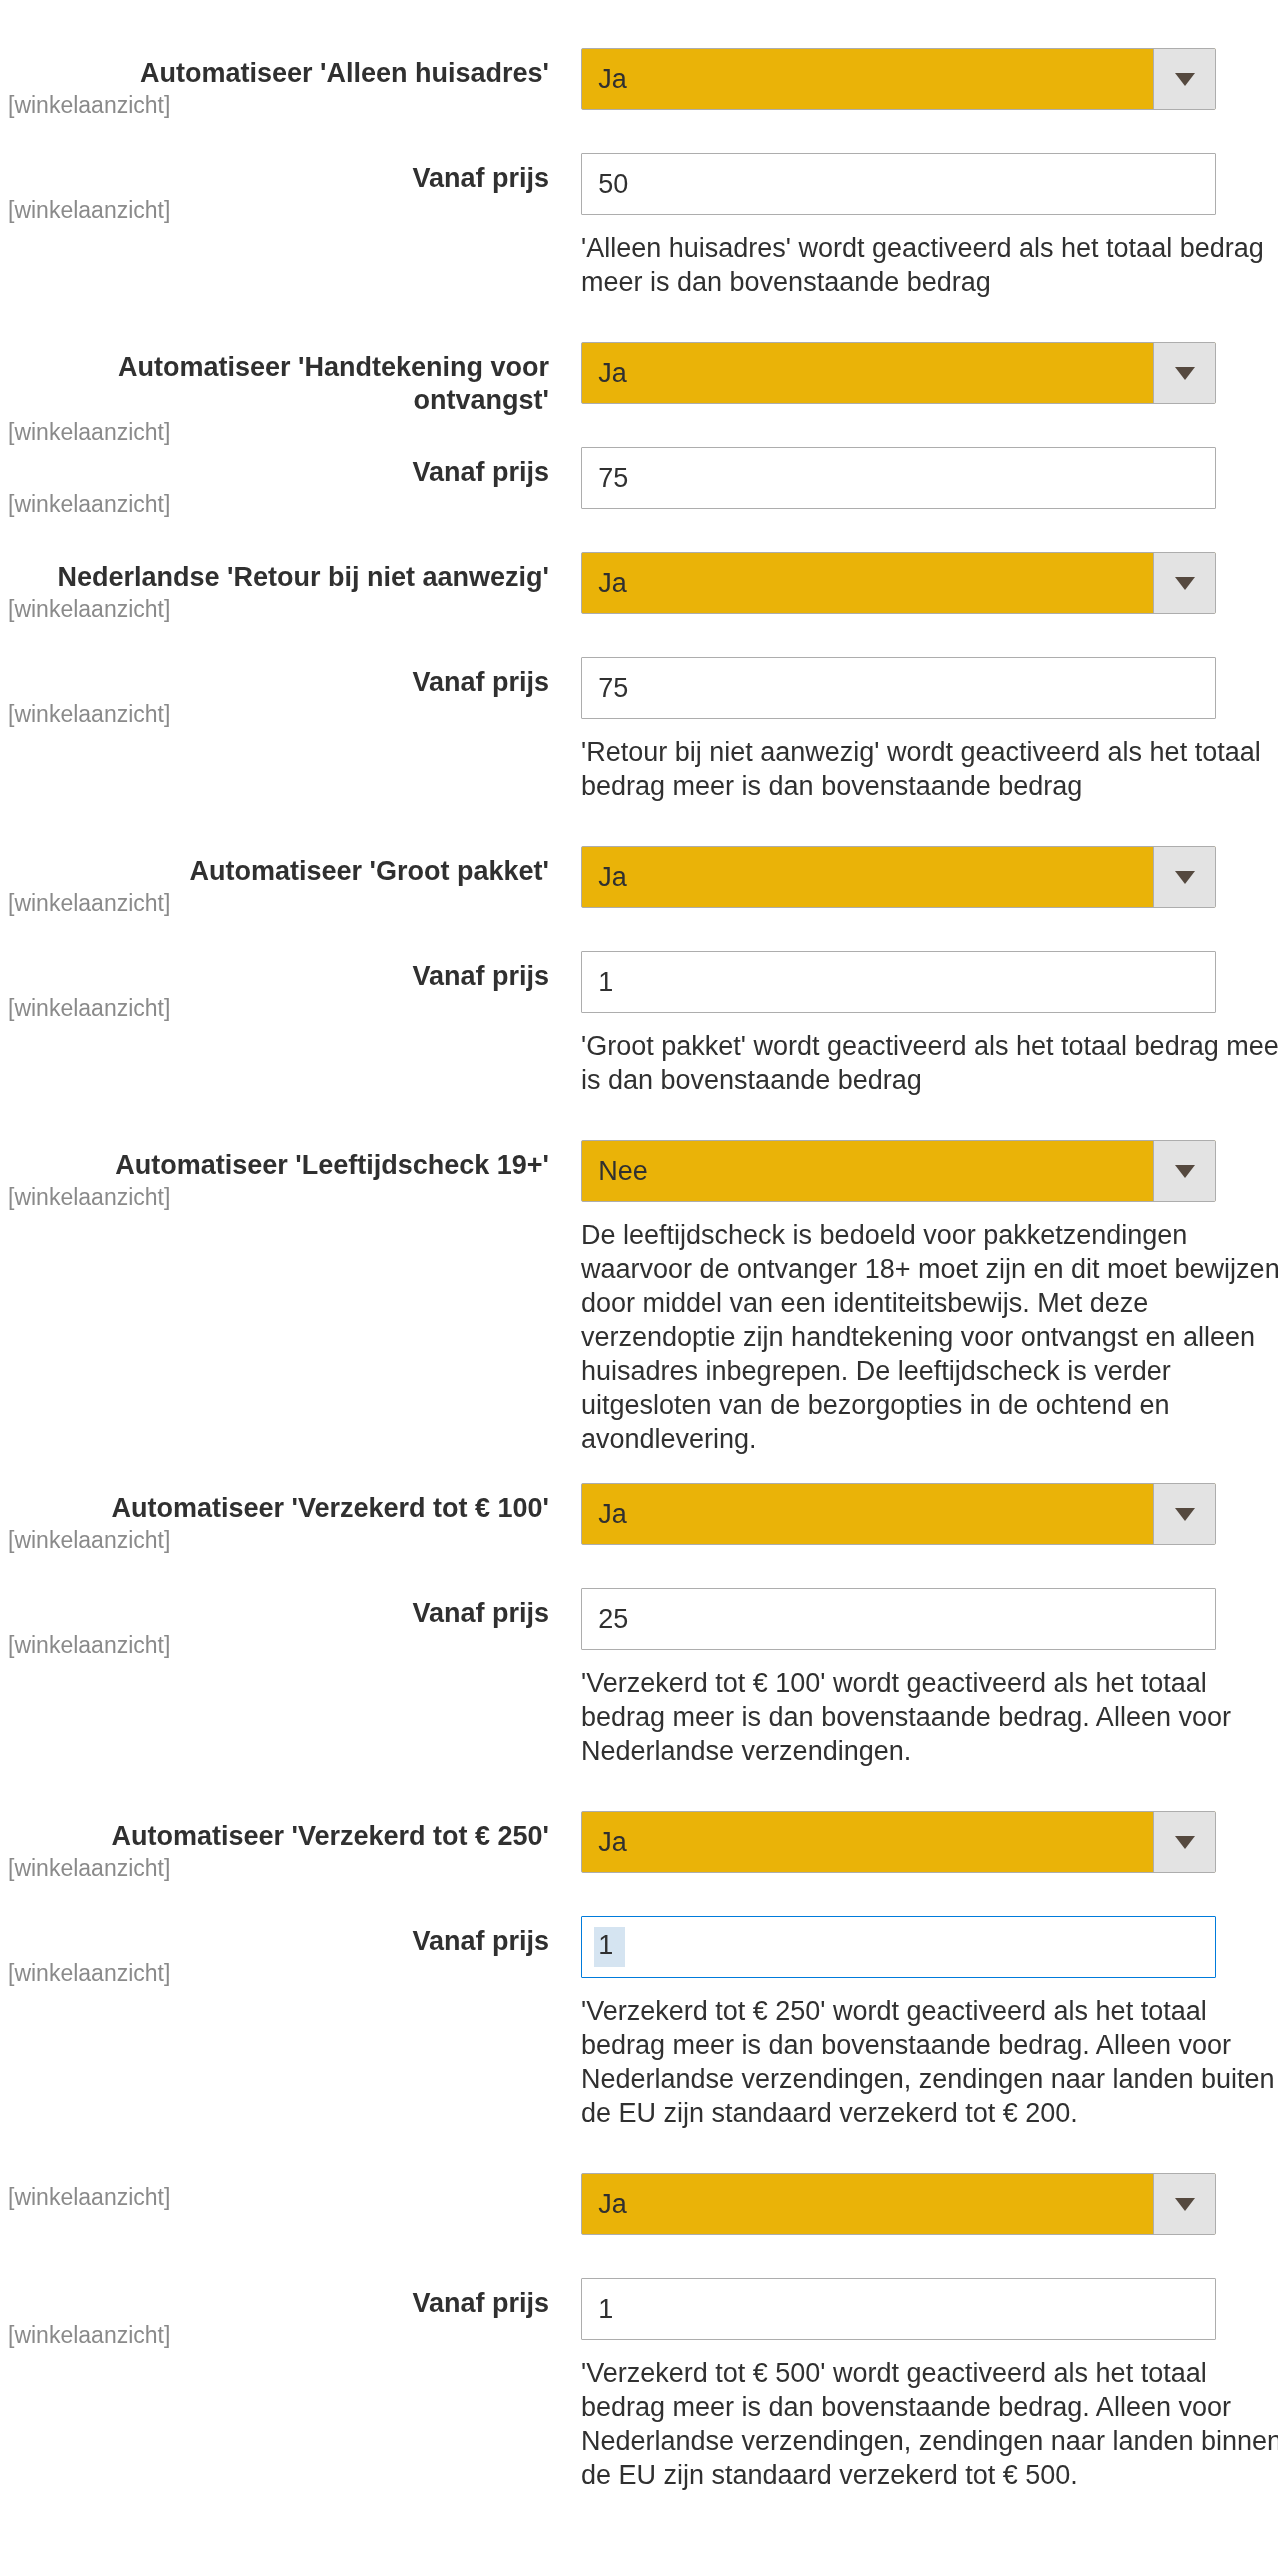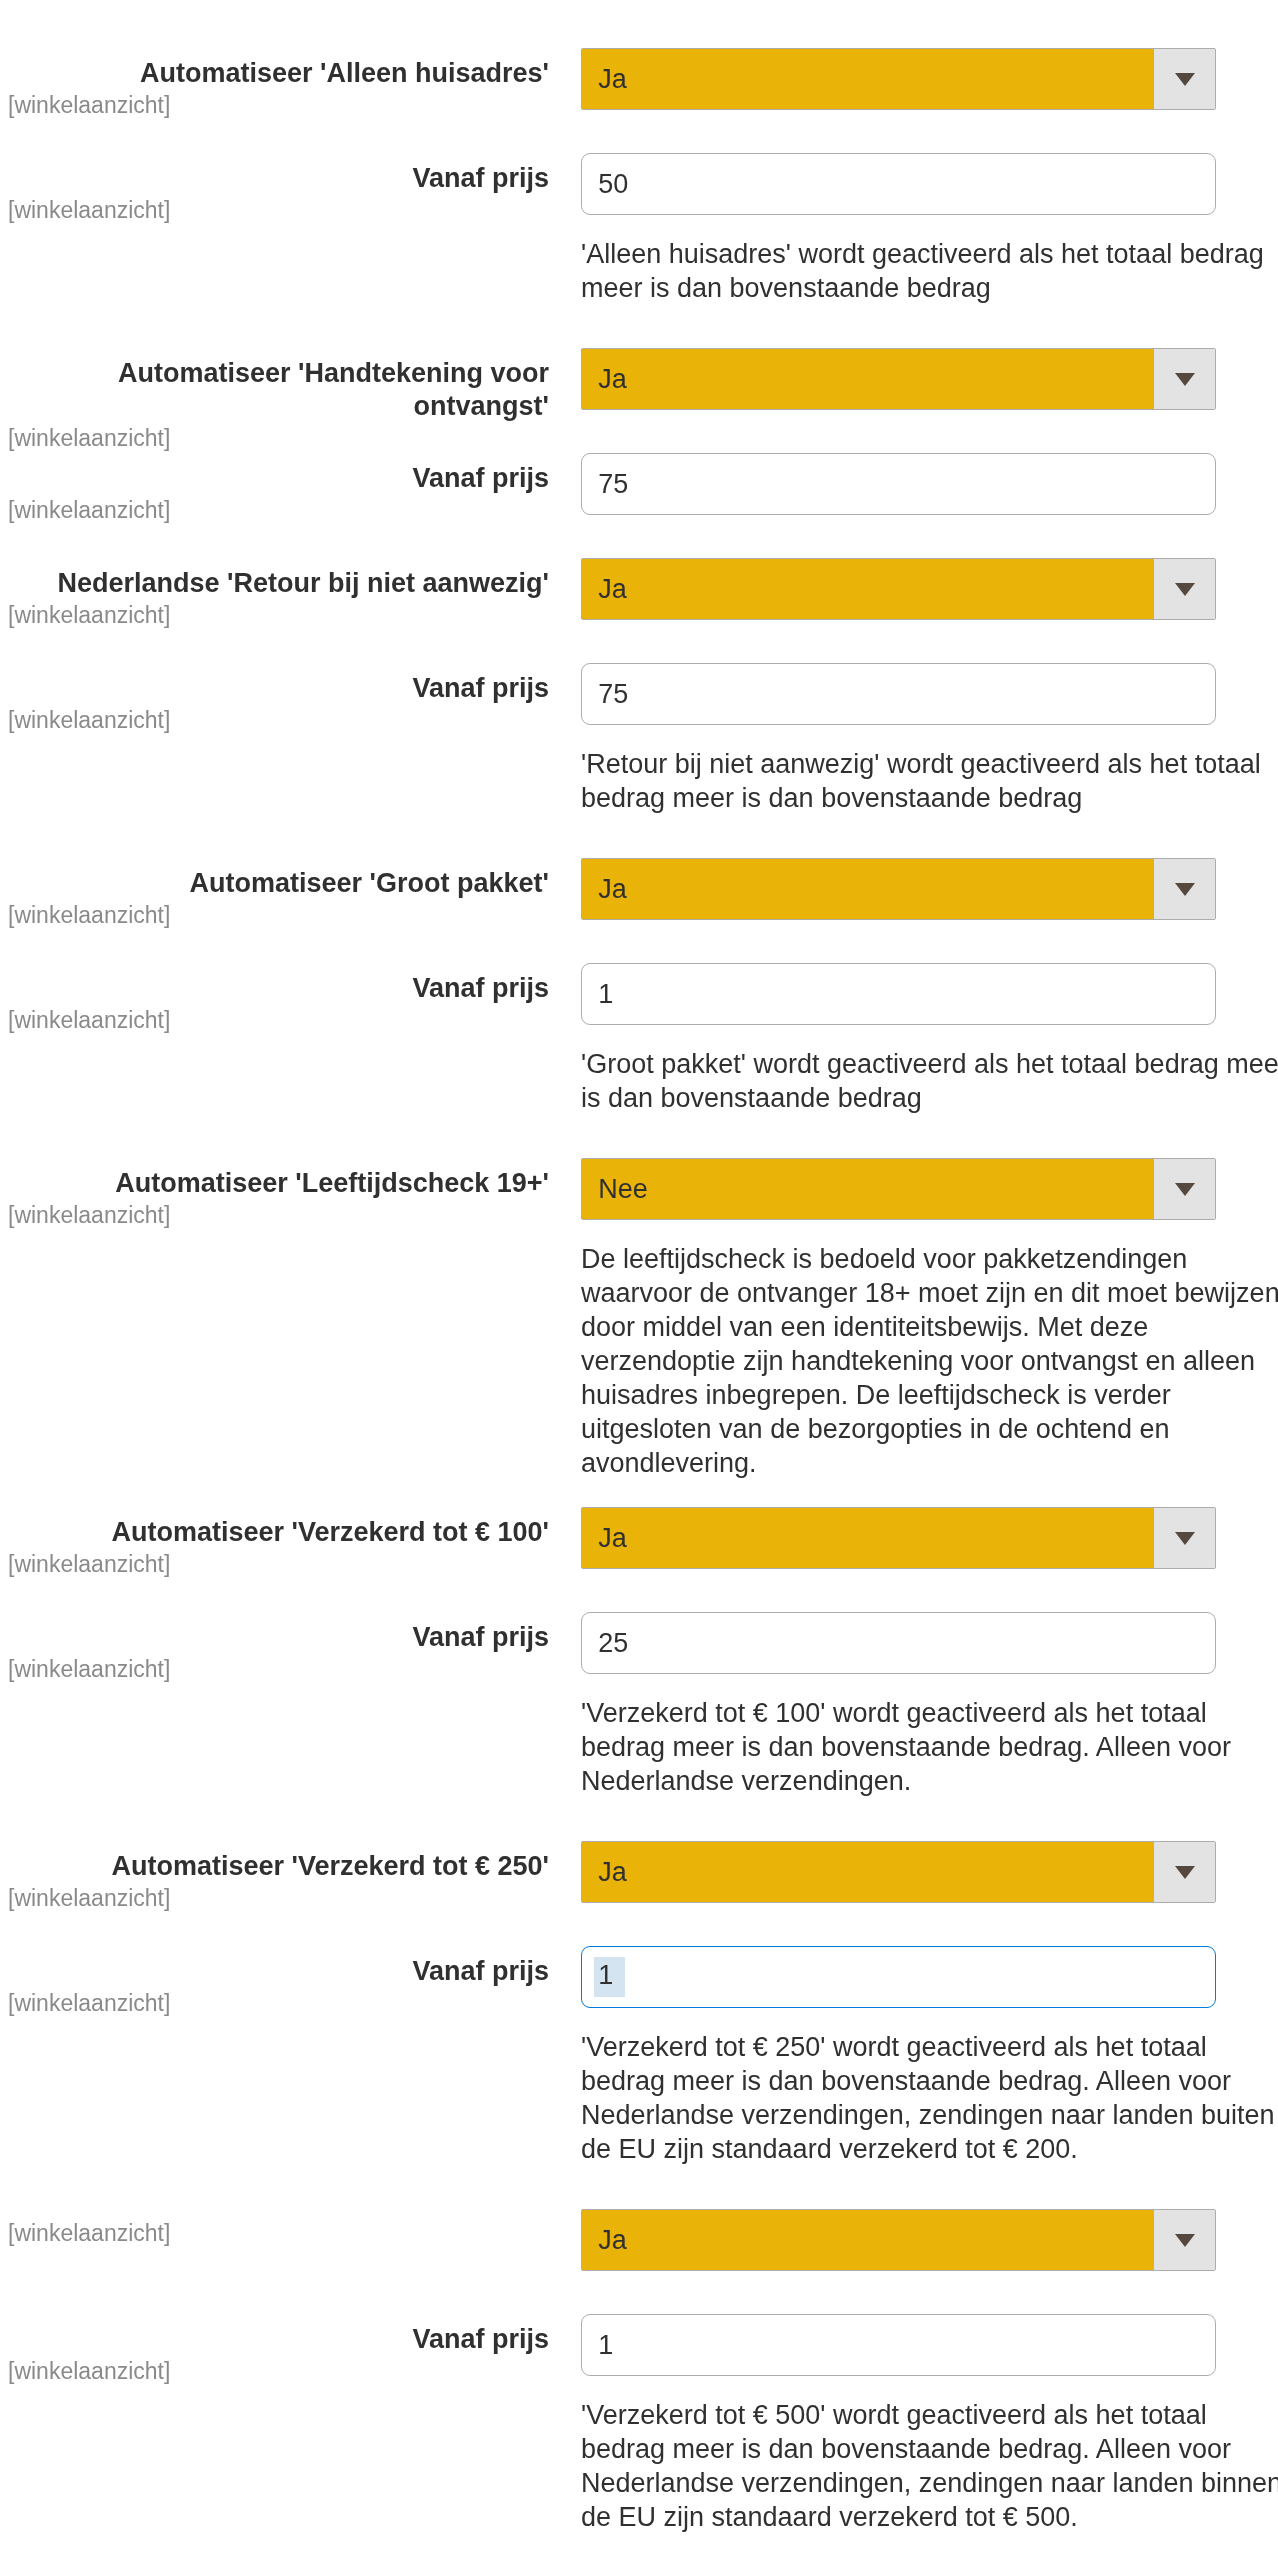--- a/index.html
+++ b/index.html
@@ -43,32 +43,32 @@
   }
   .caret {
     display:block; width:0; height:0;
     border-left:10.5px solid transparent;
     border-right:10.5px solid transparent;
     border-top:13.4px solid #55493f;
   }
 
   .text-field {
     box-sizing:border-box; width:635px; height:62px;
-    background:#ffffff; border:1.9px solid #adadad; border-radius:9px;
+    background:#ffffff; border:1.9px solid #adadad; border-radius:1px;
     display:flex; align-items:center; padding-left:16.3px;
     font-size:27px; color:#303030; cursor:text;
   }
   .text-field.focused { border-color:#007bdb; }
   .val.selected {
     background:#d5e4f1;
     padding:2.9px 11.5px 5.7px 4.8px; margin-left:-4.8px;
   }
 
   .note {
-    margin-top:22px; font-size:27px; line-height:34px;
+    margin-top:16px; font-size:27px; line-height:34px;
     color:#303030; white-space:pre;
   }
 </style>
 </head>
 <body>
 
 <div class="page">
 
   <div class="row">
     <div class="label-cell">

